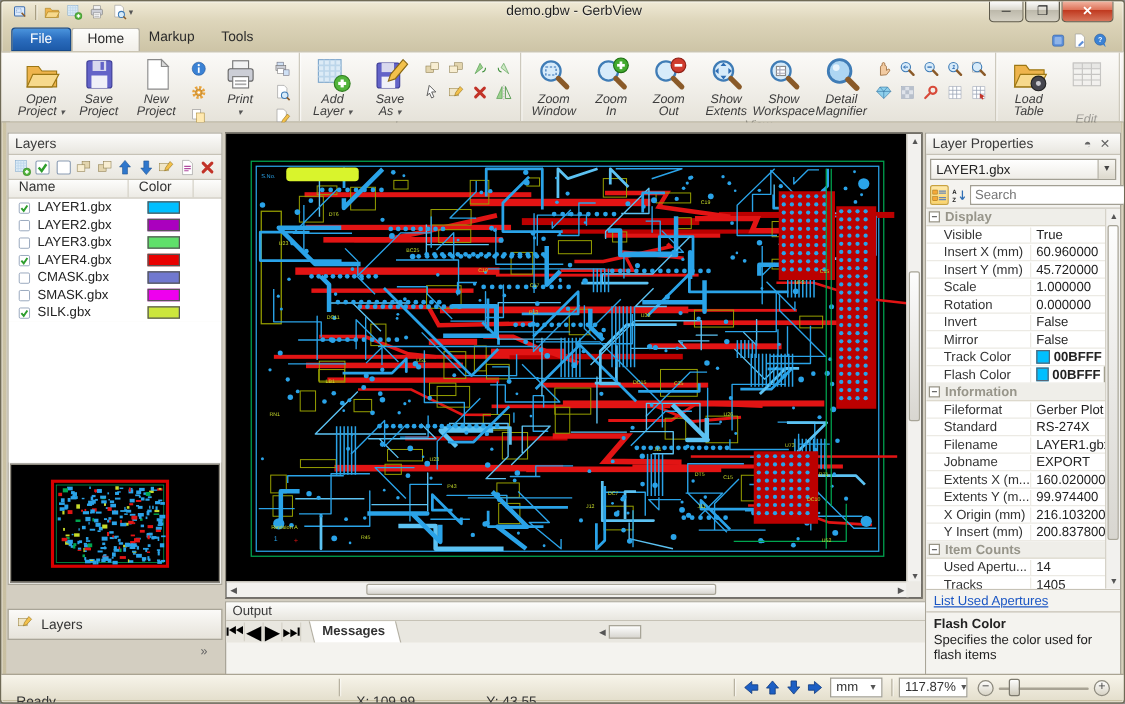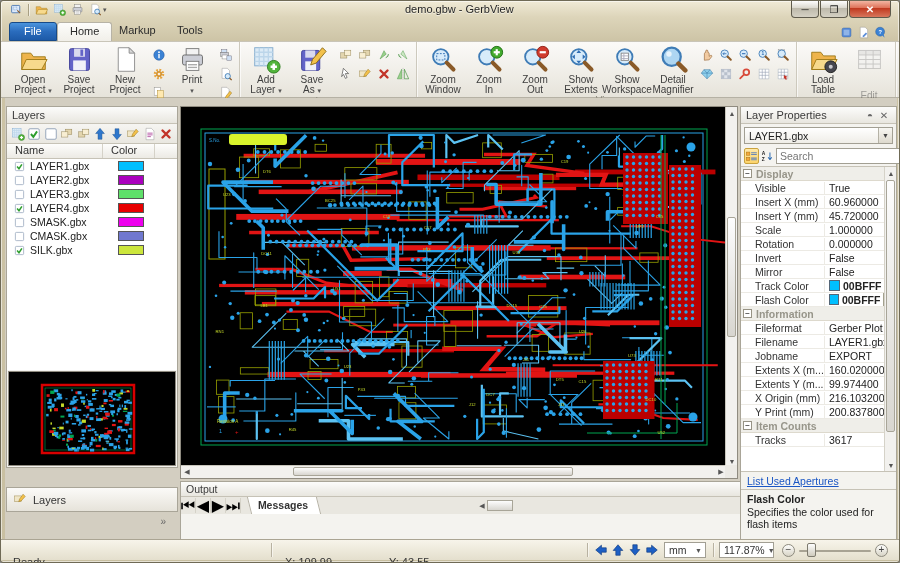--- a/index.html
+++ b/index.html
@@ -16,21 +16,21 @@
   .wbtn{width:28px;height:17px;border:1px solid #5e5a4c;border-top:none;border-radius:0 0 4px 4px;background:linear-gradient(180deg,#fdfdfd,#d9d6cc 45%,#bdb9ab 46%,#d5d1c4);display:flex;align-items:center;justify-content:center;font-size:10px;color:#222;margin-left:1px;}
   .wbtn.close{width:42px;background:linear-gradient(180deg,#f2b5a2,#dd6f55 45%,#c03a20 46%,#d8765c);color:#fff;font-weight:bold;}
   
   .tabrow{position:absolute;left:0;top:18px;width:100%;height:22px;}
   .tab{position:absolute;bottom:0;height:19px;padding:2px 12px 0;font-size:11px;color:#2b2b2b;border-radius:3px 3px 0 0;}
   .tab.file{left:8px;background:linear-gradient(180deg,#4a94dd,#2a6cbd 50%,#1d5aa8);border:1px solid #174a88;color:#fff;padding:2px 14px 0;}
   .tab.sel{background:linear-gradient(180deg,#fdfdfb,#f1efe9);border:1px solid #b7b3a6;border-bottom:none;}
   .tr-icons{position:absolute;right:12px;bottom:2px;display:flex;gap:4px;}
   .tr-icons span{display:inline-flex;}
   
-  .ribbon{position:absolute;left:0;top:40px;width:100%;height:57px;background:linear-gradient(180deg,#fbfaf8,#f0eee8 55%,#e6e3da);border-top:1px solid #c9c5b8;border-bottom:1px solid #b5b1a4;display:flex;padding-left:6px;}
+  .ribbon{position:absolute;left:0;top:40px;width:100%;height:57px;background:linear-gradient(180deg,#fbfaf8,#f0eee8 55%,#e6e3da);border-top:1px solid #c9c5b8;border-bottom:1px solid #b5b1a4;display:flex;padding-left:6px;font-style:italic;}
   .rgroup{display:flex;flex-direction:column;border-right:1px solid #cdc9bd;box-shadow:1px 0 0 #fffa;padding:1px 3px 0;}
   .ritems{display:flex;flex:1;align-items:flex-start;}
   .rlabelrow{font-size:10px;color:#8c8a7e;text-align:center;height:13px;line-height:12px;}
   .rbig{width:46px;min-width:40px;display:flex;flex-direction:column;align-items:center;padding-top:2px;cursor:default;}
   .rbig .rlbl{font-size:10px;line-height:10px;color:#3d3d3d;text-align:center;margin-top:1px;}
   .rbig.dis{opacity:.45;filter:grayscale(1);gap:16px;}
   .caret{font-size:7px;color:#555;}
   .smgrid{display:grid;grid-auto-rows:19px;align-content:start;margin:2px 1px 0;}
   .smbtn{width:19px;height:19px;display:flex;align-items:center;justify-content:center;border-radius:2px;}
   
@@ -608,31 +608,31 @@
           </span>
           <span class="nm">LAYER4.gbx</span>
           <span class="sw" style="background: rgb(232, 0, 0);"></span>
         </div>
         <div class="lrow">
           <span class="cb">
             <svg width="11" height="11" viewBox="0 0 32 32">
               <rect x="4" y="4" width="24" height="24" rx="3" fill="#fff" stroke="#8a9cb4" stroke-width="2"></rect>
             </svg>
           </span>
-          <span class="nm">SMASK.gbx</span>
-          <span class="sw" style="background: rgb(238, 0, 238);"></span>
+          <span class="nm">CMASK.gbx</span>
+          <span class="sw" style="background: rgb(112, 120, 207);"></span>
         </div>
         <div class="lrow">
           <span class="cb">
             <svg width="11" height="11" viewBox="0 0 32 32">
               <rect x="4" y="4" width="24" height="24" rx="3" fill="#fff" stroke="#8a9cb4" stroke-width="2"></rect>
             </svg>
           </span>
-          <span class="nm">CMASK.gbx</span>
-          <span class="sw" style="background: rgb(112, 120, 207);"></span>
+          <span class="nm">SMASK.gbx</span>
+          <span class="sw" style="background: rgb(238, 0, 238);"></span>
         </div>
         <div class="lrow">
           <span class="cb">
             <svg width="11" height="11" viewBox="0 0 32 32">
               <rect x="4" y="4" width="24" height="24" rx="3" fill="#fff" stroke="#8a9cb4" stroke-width="2"></rect>
               <path d="M9 16l5.5 6.5L23 10" stroke="#2e9e2e" stroke-width="4.5" fill="none"></path>
             </svg>
           </span>
           <span class="nm">SILK.gbx</span>
           <span class="sw" style="background: rgb(204, 230, 60);"></span>
@@ -2012,20 +2012,26 @@
           <span class="mbox">−</span>
           <span>Information</span>
         </div>
         <div class="pgr">
           <div class="lab">Fileformat</div>
           <div class="val">
             <span>Gerber Plot</span>
           </div>
         </div>
         <div class="pgr">
+          <div class="lab">Standard</div>
+          <div class="val">
+            <span>RS-274X</span>
+          </div>
+        </div>
+        <div class="pgr">
           <div class="lab">Filename</div>
           <div class="val">
             <span>LAYER1.gbx</span>
           </div>
         </div>
         <div class="pgr">
           <div class="lab">Jobname</div>
           <div class="val">
             <span>EXPORT</span>
           </div>
@@ -2042,33 +2048,39 @@
             <span>99.974400</span>
           </div>
         </div>
         <div class="pgr">
           <div class="lab">X Origin (mm)</div>
           <div class="val">
             <span>216.103200</span>
           </div>
         </div>
         <div class="pgr">
-          <div class="lab">Y Print (mm)</div>
+          <div class="lab">Y Insert (mm)</div>
           <div class="val">
             <span>200.837800</span>
           </div>
         </div>
         <div class="pgr cat">
           <span class="mbox">−</span>
           <span>Item Counts</span>
         </div>
         <div class="pgr">
+          <div class="lab">Used Apertu...</div>
+          <div class="val">
+            <span>14</span>
+          </div>
+        </div>
+        <div class="pgr">
           <div class="lab">Tracks</div>
           <div class="val">
-            <span>3617</span>
+            <span>1405</span>
           </div>
         </div>
         <div class="pgsb">
           <div class="sbarr" style="top:0">▲</div>
           <div class="sbthumb" style="left:1px;top:13px;width:9px;height:252px"></div>
           <div class="sbarr" style="bottom:0">▼</div>
         </div>
       </div>
     <div class="plink">
       <a href="#">List Used Apertures</a>

